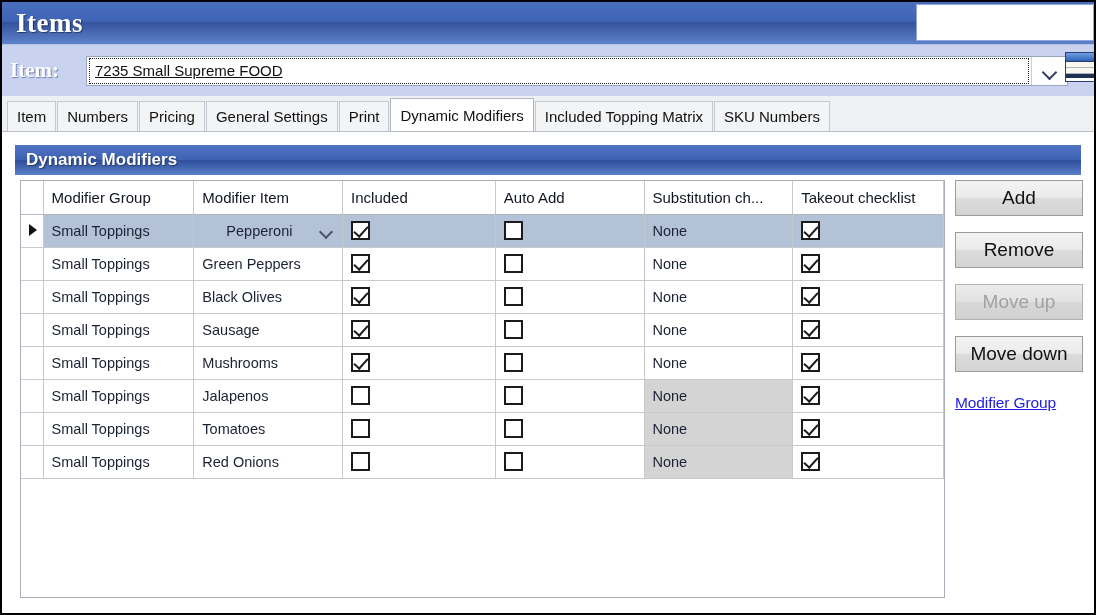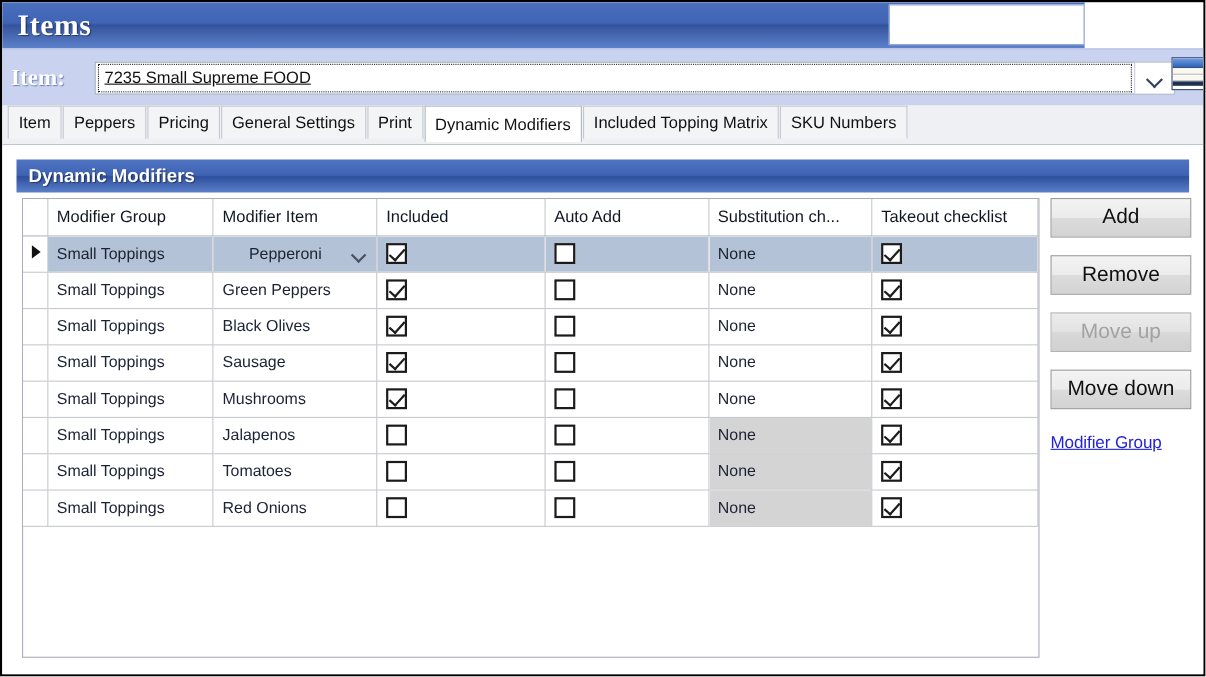--- a/index.html
+++ b/index.html
@@ -13,21 +13,21 @@
     position: relative;
     width: 1096px; height: 615px;
     border: 2px solid #000000;
     background: #ffffff;
     overflow: hidden;
   }
 
   
   .titlebar {
     position: absolute; left: 0; top: 0;
-    width: 984px; height: 42px;
+    width: 1092px; height: 42px;
     background: linear-gradient(to bottom, #4a6fbe 0%, #3f64b5 45%, #35539c 50%, #5d82cc 100%);
     display: flex; align-items: center;
   }
   .titlebar-text {
     color: #ffffff;
     font-family: "Liberation Serif", serif;
     font-weight: bold;
     font-size: 27px;
     letter-spacing: 0.5px;
     padding-left: 14px;
@@ -104,21 +104,21 @@
   .item-grid-icon .ig-top { height: 9px; background: linear-gradient(to bottom,#6f9fe0,#2f62b8); border-bottom:1px solid #24406f; }
   .item-grid-icon .ig-row { height: 6px; border-bottom: 1px solid #a9b4c8; background:#fbf8ef; }
   .item-grid-icon .ig-bot { height: 4px; background:#20304f; }
 
   
   .tabstrip {
     position: absolute; left: 0; top: 94px;
     width: 1092px; height: 36px;
     background: #eef0f3;
     border-bottom: 1px solid #b9bfc9;
-    display: flex; align-items: flex-start;
+    display: flex; align-items: flex-end;
     padding-left: 5px;
   }
   .tab {
     height: 30px;
     padding: 0 9px;
     display: flex; align-items: center;
     font-size: 15px;
     color: #111111;
     background: #f3f4f6;
     border: 1px solid #c3c8d1;
@@ -311,21 +311,21 @@
       <div class="ig-row"></div>
       <div class="ig-bot"></div>
     </div>
   </div>
 
   <div class="tabstrip" id="tabstrip">
       <div class="tab">
         <span>Item</span>
       </div>
       <div class="tab">
-        <span>Peppers</span>
+        <span>Numbers</span>
       </div>
       <div class="tab">
         <span>Pricing</span>
       </div>
       <div class="tab">
         <span>General Settings</span>
       </div>
       <div class="tab">
         <span>Print</span>
       </div>

